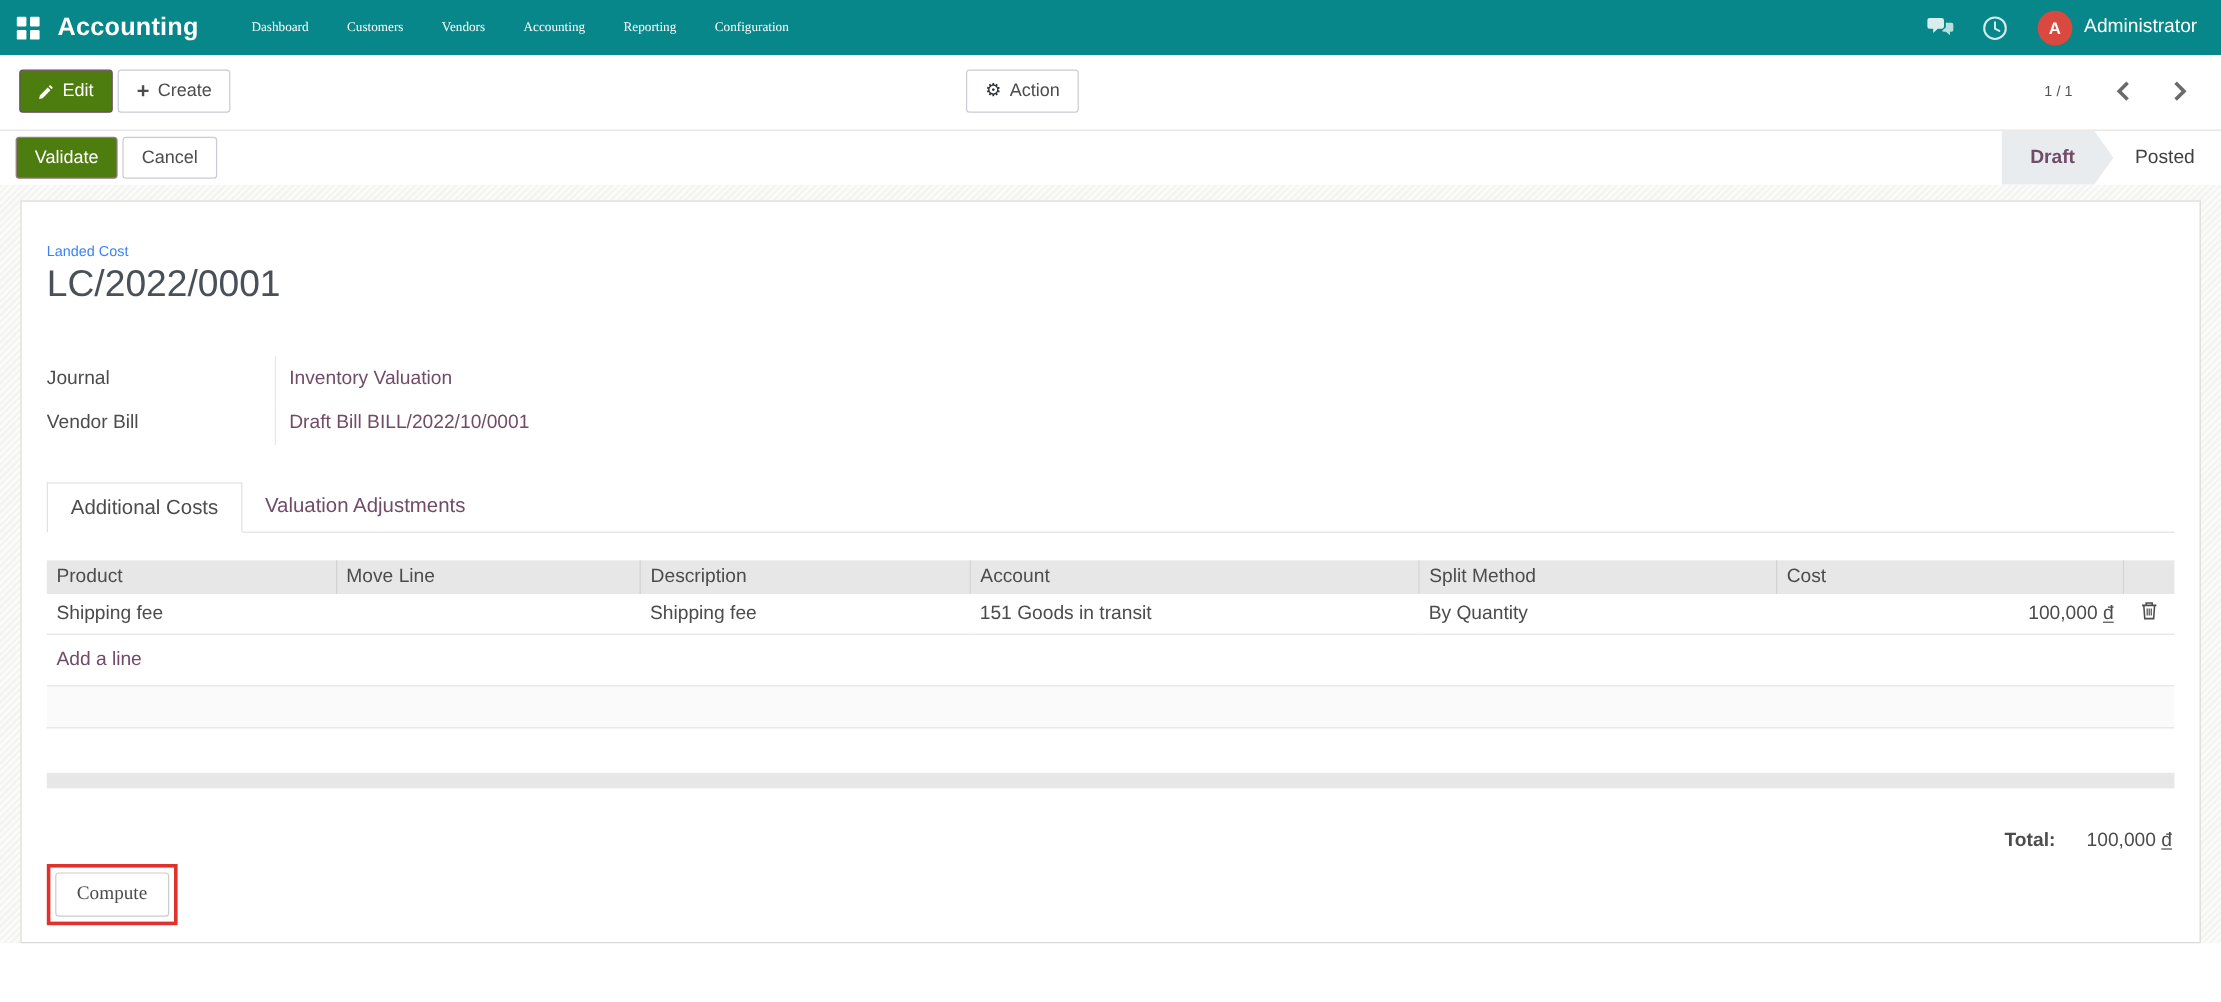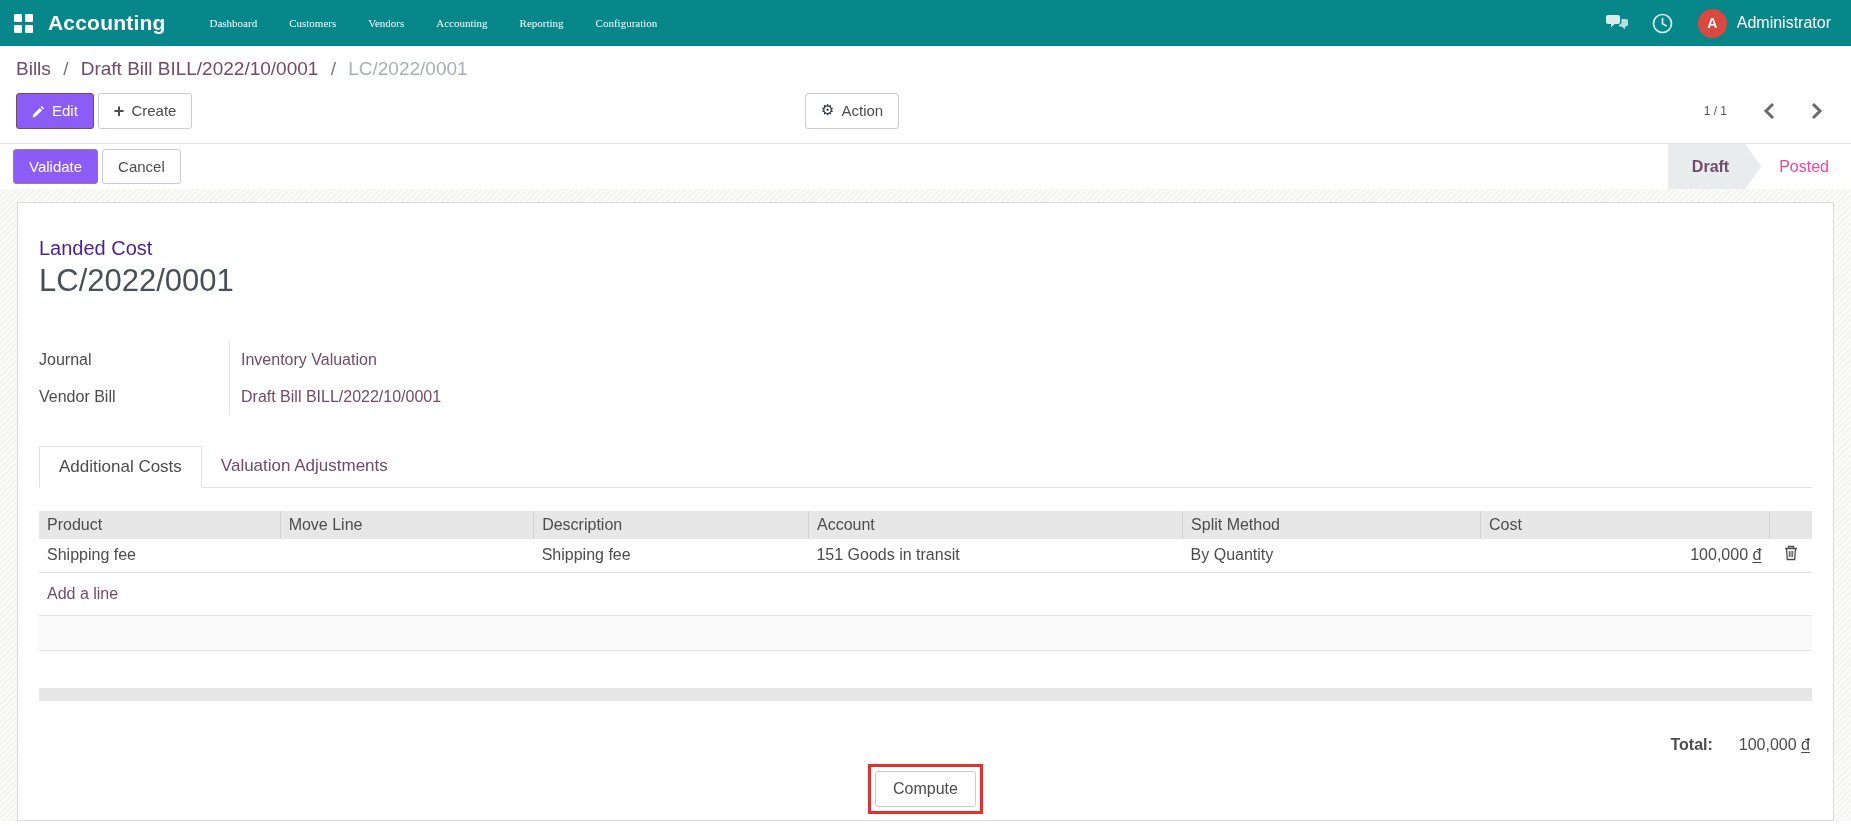--- a/index.html
+++ b/index.html
@@ -27,21 +27,21 @@
   .user-name { font-size: 16px; }
 
   
   .control-panel { background: #fff; padding: 12px 16px 14px; }
   .breadcrumb { font-size: 19px; margin-bottom: 13px; }
   .bc-link { color: #714B67; cursor: pointer; }
   .bc-sep { color: #777; margin: 0 7px; }
   .bc-current { color: #aaafb4; }
   .cp-buttons { position: relative; display: flex; align-items: center; height: 36px; }
   .btn { display: inline-flex; align-items: center; gap: 7px; font-size: 15px; padding: 7px 15px; border-radius: 3px; border: 1px solid transparent; cursor: pointer; background: #fff; font-family: inherit; color: #4c4c4c; line-height: 1.3; }
-  .btn-primary { background: #8b5cf6; border-color: #714B67; color: #fff; }
+  .btn-primary { background: #4d7c0f; border-color: #714B67; color: #fff; }
   .btn-outline { border-color: #c9ccd0; }
   .btn-plus { font-size: 18px; font-weight: 700; line-height: 12px; }
   .action-btn { position: absolute; left: 789px; top: 0; }
   .gear { font-family: "DejaVu Sans", sans-serif; font-size: 15px; color: #2c3038; }
   .pager { margin-left: auto; display: flex; align-items: center; gap: 34px; padding-right: 10px; }
   .pager-count { font-size: 12px; color: #555; }
   .pager-arrows { display: flex; gap: 30px; }
   .pg-btn { background: none; border: none; cursor: pointer; padding: 2px; display: flex; }
 
   
@@ -49,29 +49,29 @@
   .statusbar .btn { margin-right: 4px; }
   .btn-validate { border-color: #9d7992; }
   .stages { margin-left: auto; display: flex; align-items: center; height: 100%; }
   .stage-active {
     height: 100%; display: flex; align-items: center;
     background: #e9ecef; color: #714B67; font-weight: 600; font-size: 16px;
     padding: 0 32px 0 24px;
     clip-path: polygon(0 0, calc(100% - 16px) 0, 100% 50%, calc(100% - 16px) 100%, 0 100%);
     cursor: pointer;
   }
-  .stage-inactive { color: #ec4899; font-size: 16px; padding: 0 22px 0 18px; cursor: pointer; }
+  .stage-inactive { color: #404040; font-size: 16px; padding: 0 22px 0 18px; cursor: pointer; }
 
   
   .content {
     height: 632px; padding: 13px 17px 0;
     background: repeating-linear-gradient(135deg, #f4f4f2 0px, #f4f4f2 2px, #fbfbfa 2px, #fbfbfa 4px);
   }
   .sheet { background: #fff; border: 1px solid #d9d9d9; height: 619px; padding: 34px 21px 0; position: relative; }
-  .subtitle { font-size: 20px; color: #4c1d95; font-weight: 500; }
+  .subtitle { font-size: 12px; color: #3b82f6; font-weight: 500; }
   .title { font-size: 31px; color: #495057; font-weight: 500; margin-top: 3px; }
 
   .field-groups { display: grid; grid-template-columns: 1fr 1fr; column-gap: 56px; margin-top: 42px; }
   .field-row { display: flex; align-items: stretch; min-height: 37px; }
   .field-label { width: 190px; display: flex; align-items: center; font-weight: 500; color: #4c4c4c; font-size: 16px; }
   .field-value { border-left: 1px solid #e7e7e7; padding-left: 11px; display: flex; align-items: center; font-size: 16px; color: #4c4c4c; flex: 1; }
   .link-value { color: #714B67; cursor: pointer; }
   .tag-pill { border: 1px solid #6e757c; border-radius: 14px; padding: 2px 12px; font-size: 13.5px; color: #495057; background: #fff; white-space: nowrap; }
   .hl-transfers { display: flex; border: 3px solid #E0312F; margin-left: -10px; padding: 3px 14px 3px 7px; width: fit-content; }
   .hl-transfers .field-label { width: 190px; }
@@ -96,21 +96,21 @@
   .add-line a { color: #714B67; cursor: pointer; }
   .empty-stripe td { background: #fafafa; height: 35px; }
   .trash-cell { text-align: center; cursor: pointer; }
   .spacer-gap { height: 37px; }
   .gray-band { height: 13px; background: #e7e7e7; }
 
   
   .totals { display: flex; justify-content: flex-end; align-items: center; gap: 26px; margin-top: 35px; padding-right: 2px; }
   .totals-label { font-weight: 700; color: #4c4c4c; font-size: 16px; }
   .totals-value { font-size: 16px; color: #4c4c4c; }
-  .compute-row { display: flex; justify-content: center; margin-top: 10px; }
+  .compute-row { display: flex; justify-content: flex-start; margin-top: 10px; font-family: Liberation Serif, serif; }
   .hl-compute { border: 3px solid #E0312F; padding: 4px; background: #fff; }
   .compute-btn { font-size: 16px; padding: 7px 17px; }
 
   svg { display: block; }
 </style>
 </head>
 <body>
 
 <nav class="navbar">
   <div class="apps-icon">
@@ -142,27 +142,20 @@
       </svg>
     </div>
     <div class="user">
       <div class="avatar">A</div>
       <div class="user-name">Administrator</div>
     </div>
   </div>
 </nav>
 
 <div class="control-panel">
-  <div class="breadcrumb">
-    <span class="bc-link">Bills</span>
-    <span class="bc-sep">/</span>
-    <span class="bc-link">Draft Bill BILL/2022/10/0001</span>
-    <span class="bc-sep">/</span>
-    <span class="bc-current">LC/2022/0001</span>
-  </div>
   <div class="cp-buttons">
     <button class="btn btn-primary">
       <svg width="13" height="13" viewBox="0 0 13 13" fill="#fff">
         <path d="M9.8.9l2.3 2.3-1.2 1.2L8.6 2.1zM7.8 2.9l2.3 2.3-6.6 6.6L.6 12.4l.6-2.9z"></path>
       </svg>
       <span>Edit</span>
     </button>
     <button class="btn btn-outline" style="margin-left:4px">
       <span class="btn-plus">+</span>
       <span>Create</span>

